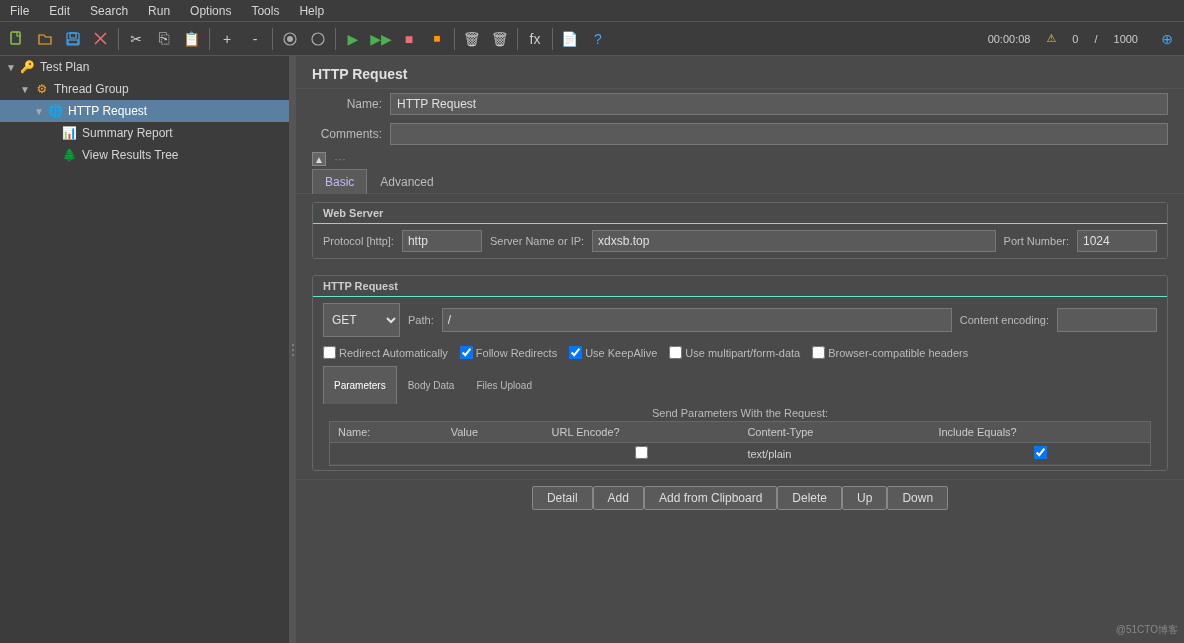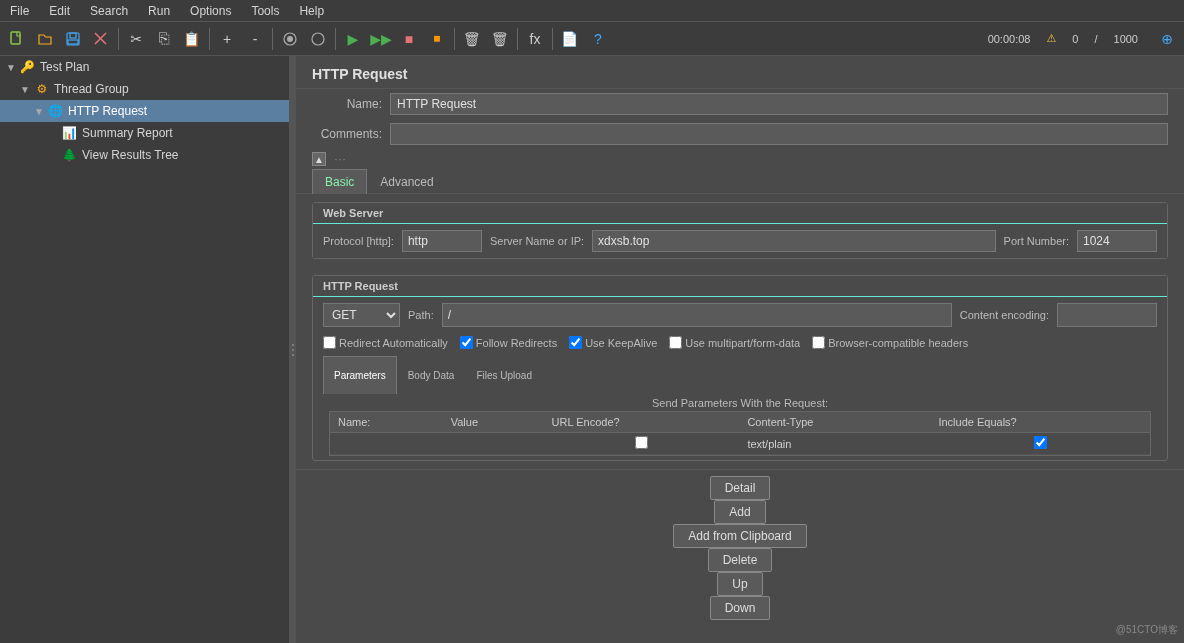--- a/index.html
+++ b/index.html
@@ -188,21 +188,21 @@
       cursor: pointer;
       border: 1px solid transparent;
       border-bottom: none;
       margin-bottom: -1px;
       color: #bbb;
       font-size: 12px;
     }
     .tab.active {
       background: #5a5a5a;
       border-color: #777;
-      color: #86efac;
+      color: #c4b5fd;
     }
 
     
     .section-box {
       margin: 8px 16px;
       border: 1px solid #666;
       border-radius: 3px;
     }
     .section-title {
       padding: 4px 10px;
@@ -237,21 +237,21 @@
       display: flex;
       align-items: center;
       padding: 6px 10px;
       gap: 8px;
       background: #4a4a4a;
     }
     .method-select {
       background: #5a5a5a;
       border: 1px solid #777;
       color: #e0e0e0;
-      height: 24px;
+      height: 34px;
       padding: 0 4px;
       font-size: 12px;
       outline: none;
       min-width: 70px;
     }
     .path-input {
       flex: 1;
       background: #5a5a5a;
       border: 1px solid #777;
       color: #e0e0e0;
@@ -354,21 +354,20 @@
     }
 
     
     .bottom-bar {
       display: flex;
       align-items: center;
       justify-content: center;
       padding: 6px 16px;
       border-top: 1px solid #555;
       background: #4a4a4a;
-      flex-direction: column;
     }
     .action-btn {
       background: #5a5a5a;
       border: 1px solid #888;
       color: #ddd;
       padding: 4px 14px;
       cursor: pointer;
       font-size: 12px;
       border-radius: 2px;
     }

